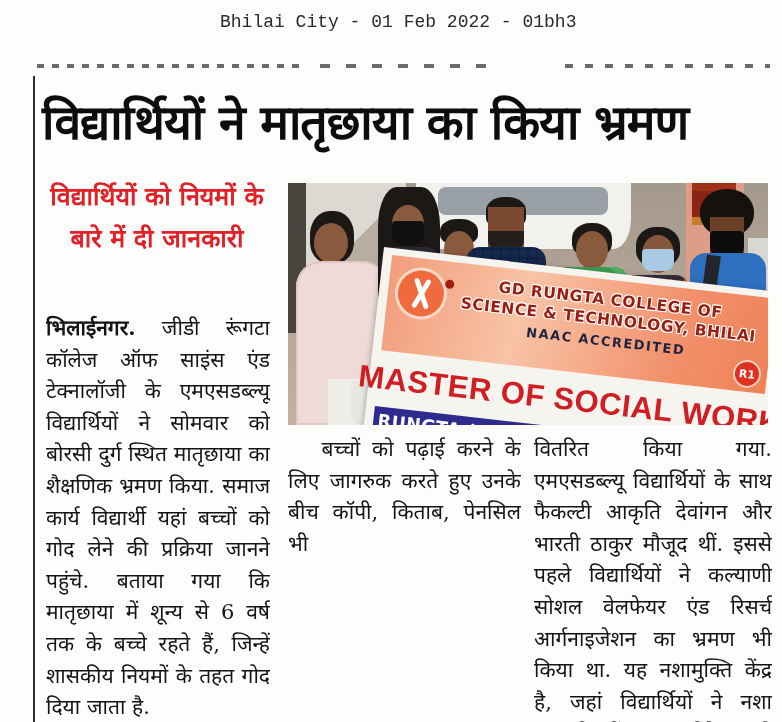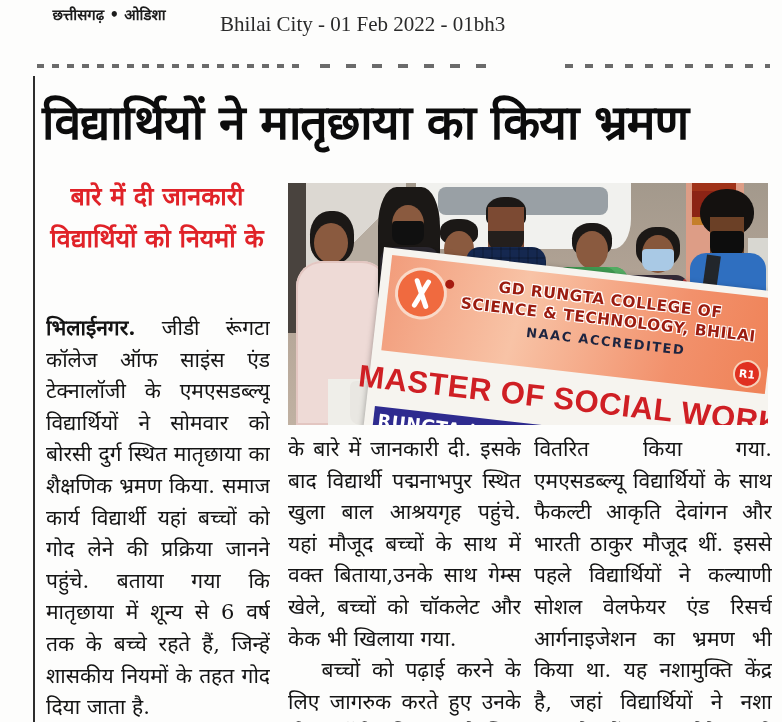--- a/index.html
+++ b/index.html
@@ -13,22 +13,22 @@
     color:#161616;
   }
   
   .masthead { position:absolute; left:8px; top:4px; width:202px; text-align:center; }
   .masthead-title {
     font-size:46px; font-weight:900; line-height:1.15; color:#141414;
     letter-spacing:-1px; font-family:"DejaVu Sans", sans-serif;
   }
   .masthead-sub { font-size:15px; font-weight:700; color:#1c1c1c; margin-top:0px; }
   .dateline {
-    position:absolute; left:220px; top:12px; font-size:21px; color:#2a2a2a;
-    font-family:Liberation Serif, serif;
+    position:absolute; left:220px; top:12px; font-size:18px; color:#2a2a2a;
+    font-family:Liberation Mono, monospace;
   }
   
   .cutline { position:absolute; height:4px; top:64px; opacity:.75; }
   .cut-a { left:37px;  width:270px; background:repeating-linear-gradient(90deg,#3a3a3a 0 7px,transparent 7px 15px); }
   .cut-b { left:320px; width:170px; background:repeating-linear-gradient(90deg,#3a3a3a 0 10px,transparent 10px 26px); }
   .cut-c { left:565px; width:205px; background:repeating-linear-gradient(90deg,#3a3a3a 0 8px,transparent 8px 20px); }
   
   .left-rule { position:absolute; left:33px; top:76px; width:2px; height:646px; background:#2d2d2d; }
   
   .headline {
@@ -145,34 +145,33 @@
     height:48px; background:#2e2b8f;
     background-image:radial-gradient(ellipse 60px 30px at 15% 60%, #5a3d9c 0%, transparent 70%);
     text-align:center; color:#fff; padding-top:4px;
   }
   .bb-campus { font-size:17.5px; font-weight:900; letter-spacing:.5px; white-space:nowrap; }
 </style>
 </head>
 <body>
 
 <div class="masthead">
-  <div class="masthead-sub">छत्तीसगढ़ • ओडिशा</div>
 </div>
 <div class="dateline">Bhilai City - 01 Feb 2022 - 01bh3</div>
 
 <div class="cutline cut-a"></div>
 <div class="cutline cut-b"></div>
 <div class="cutline cut-c"></div>
 <div class="left-rule"></div>
 
 <div class="headline">विद्यार्थियों ने मातृछाया का किया भ्रमण</div>
 
 <div class="subhead">
+  <div>विद्यार्थियों को नियमों के</div>
   <div>बारे में दी जानकारी</div>
-  <div>विद्यार्थियों को नियमों के</div>
 </div>
 
 <div class="photo">
   <div class="ph doorway"></div>
   <div class="ph stairs"></div>
   <div class="ph car"></div>
   <div class="ph car-win"></div>
   <div class="ph pillar"></div>
   <div class="ph pillar-orn"></div>
   <div class="ph post"></div>
@@ -236,19 +235,18 @@
     </div>
   </div>
 </div>
 
 <div class="col-left body-text">
   <p><span class="lead">भिलाईनगर.</span><span> जीडी रूंगटा कॉलेज ऑफ साइंस एंड टेक्नालॉजी के एमएसडब्ल्यू विद्यार्थियों ने सोमवार को बोरसी दुर्ग स्थित मातृछाया का शैक्षणिक भ्रमण किया. समाज कार्य विद्यार्थी यहां बच्चों को गोद लेने की प्रक्रिया जानने पहुंचे. बताया गया कि मातृछाया में शून्य से 6 वर्ष तक के बच्चे रहते हैं, जिन्हें शासकीय नियमों के तहत गोद दिया जाता है.</span></p>
 
 </div>
 
 <div class="col-mid body-text">
-  <p>के बारे में जानकारी दी. इसके बाद विद्यार्थी पद्मनाभपुर स्थित खुला बाल आश्रयगृह पहुंचे. यहां मौजूद बच्चों के साथ में वक्त बिताया,उनके साथ गेम्स खेले, बच्चों को चॉकलेट और केक भी खिलाया गया.</p>
   <p class="indent">बच्चों को पढ़ाई करने के लिए जागरुक करते हुए उनके बीच कॉपी, किताब, पेनसिल भी</p>
 </div>
 
 <div class="col-right body-text">
   <p>वितरित किया गया. एमएसडब्ल्यू विद्यार्थियों के साथ फैकल्टी आकृति देवांगन और भारती ठाकुर मौजूद थीं. इससे पहले विद्यार्थियों ने कल्याणी सोशल वेलफेयर एंड रिसर्च आर्गनाइजेशन का भ्रमण भी किया था. यह नशामुक्ति केंद्र है, जहां विद्यार्थियों ने नशा छुड़वाने में यूज होने वाली पद्धति को समझा.</p>
 </div>
 
 </body></html>

